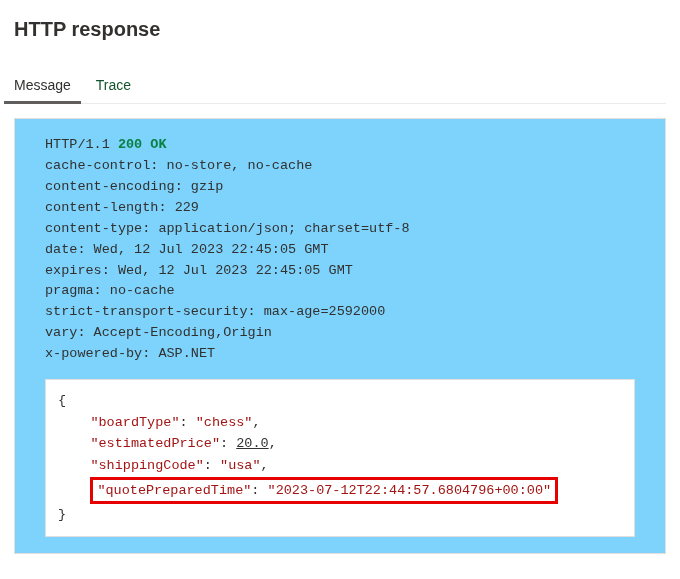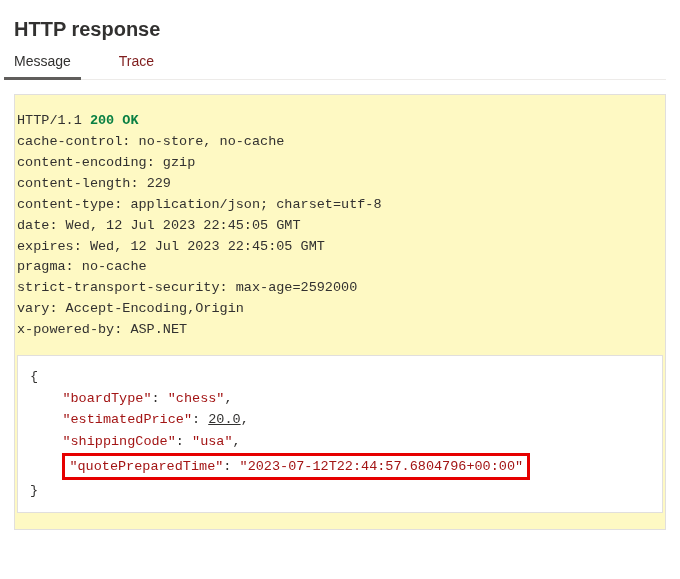--- a/index.html
+++ b/index.html
@@ -8,51 +8,51 @@
     padding: 0;
     font-family: "Segoe UI", -apple-system, sans-serif;
     background: #fff;
     color: #323130;
     width: 680px;
   }
   .container { padding: 14px 14px 18px 14px; }
   h2.title {
     font-size: 20px;
     font-weight: 600;
-    margin: 4px 0 4px 0;
+    margin: 4px 0 28px 0;
     color: #323130;
   }
   .tabs {
     display: flex;
-    gap: 48px;
+    gap: 25px;
     border-bottom: 1px solid #edebe9;
     margin-bottom: 0;
   }
   .tab {
     padding: 8px 0 10px 0;
     font-size: 14px;
     cursor: pointer;
     position: relative;
     color: #323130;
   }
   .tab.active {
     font-weight: 400;
   }
   .tab.active::after {
     content: "";
     position: absolute;
     left: -10px; right: -10px; bottom: -1px;
     height: 3px;
     background: #605e5c;
   }
-  .tab.inactive { color: #7f1d1d; }
+  .tab.inactive { color: #14532d; }
   .panel {
     border: 1px solid #e1dfdd;
-    background: #fef9c3;
-    padding: 16px 2px;
+    background: #7dd3fc;
+    padding: 16px 30px;
     margin-top: 14px;
   }
   pre.headers {
     margin: 0 0 14px 0;
     font-family: Consolas, "Courier New", monospace;
     font-size: 13.5px;
     line-height: 1.55;
     white-space: pre;
     color: #323130;
   }

